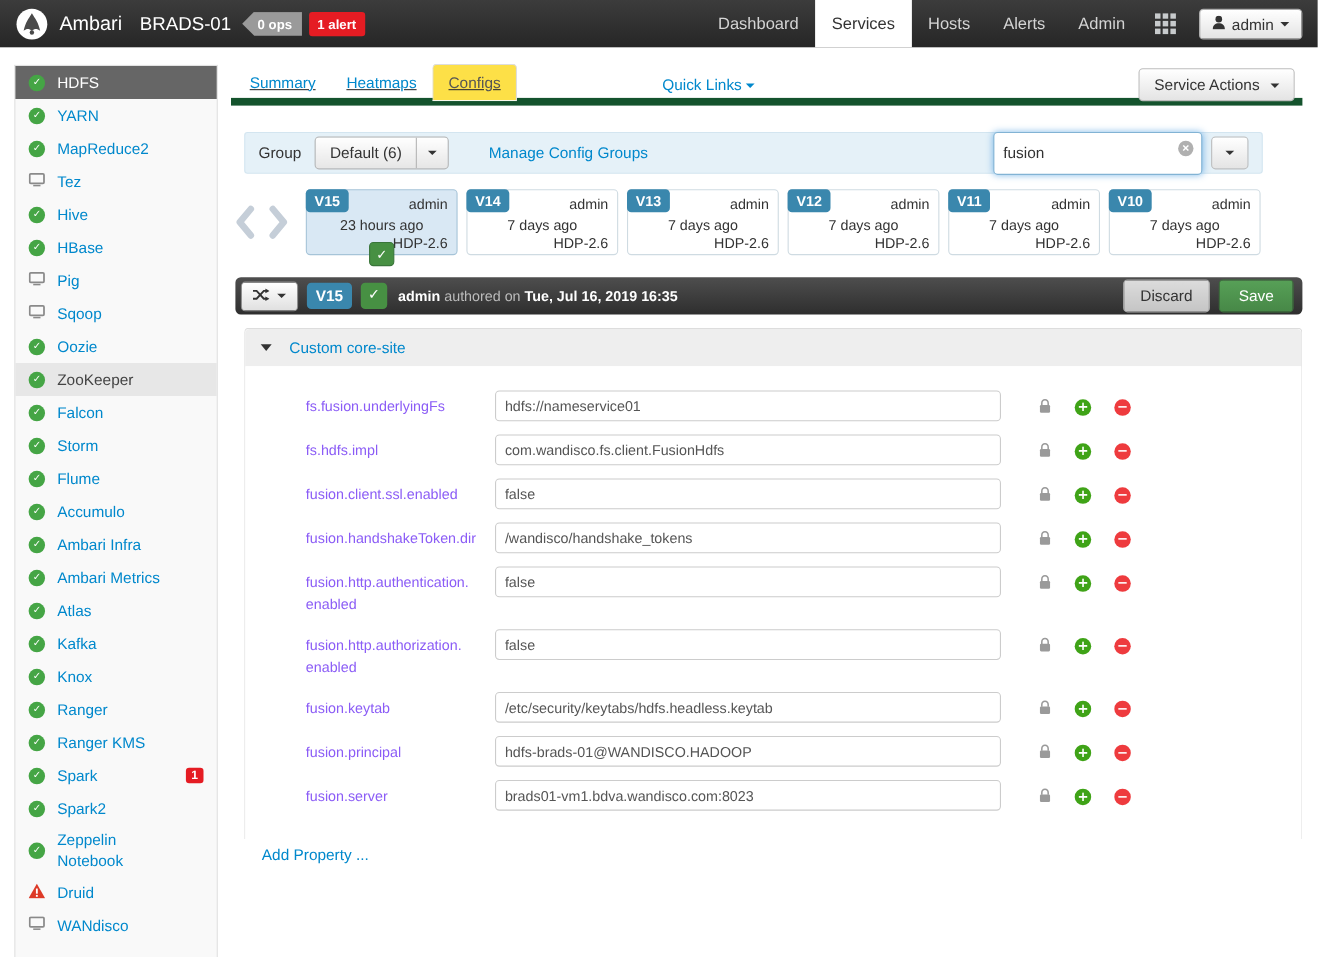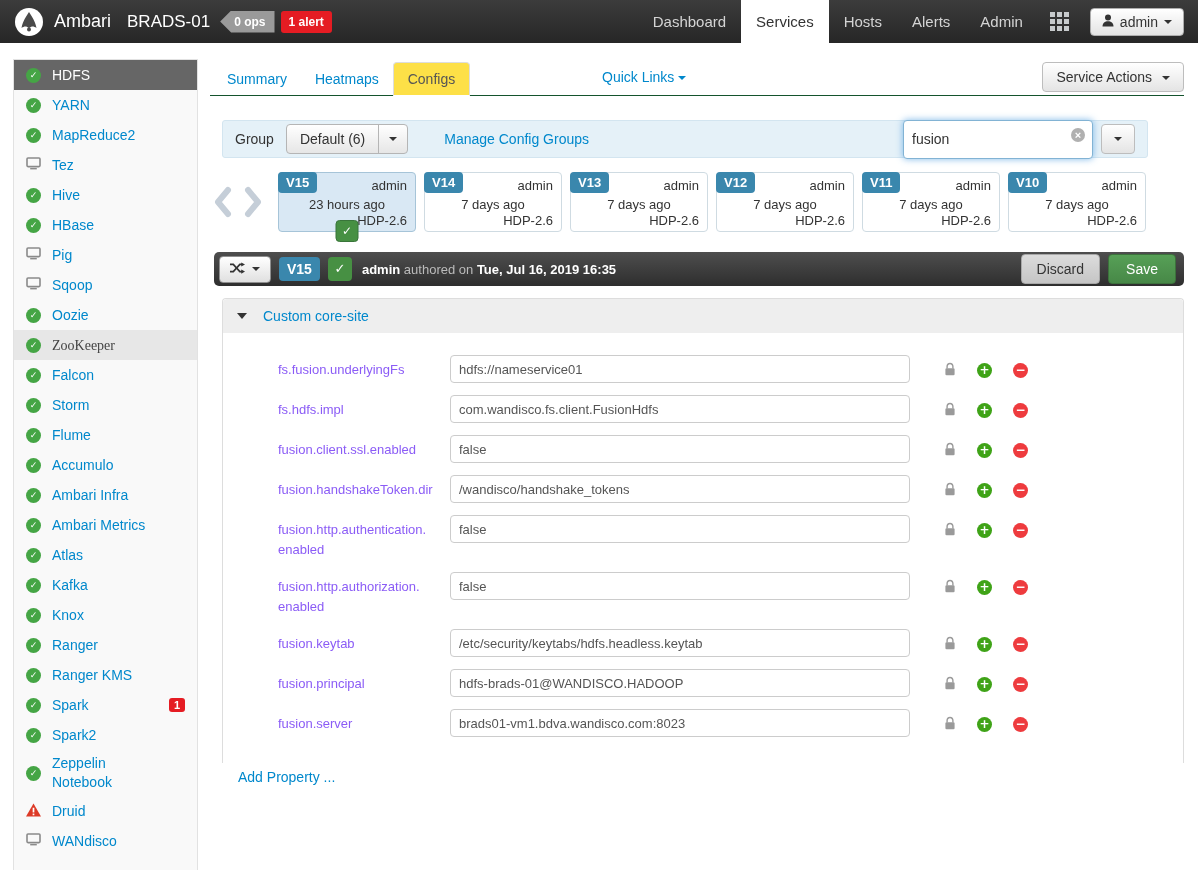--- a/index.html
+++ b/index.html
@@ -32,35 +32,35 @@
   
   .layout { display: flex; height: 827px; }
   .sidebar { width: 185px; margin: 16px 0 0 13px; background: #f9f9f9;
     border: 1px solid #e2e2e2; border-bottom: none; }
   .side-item { display: flex; align-items: center; min-height: 30px; padding-left: 12px; cursor: pointer; }
   .side-item .sicon-cell { width: 16px; margin-right: 10px; display: flex; align-items: center; }
   .slabel { color: #0088cc; font-size: 14px; max-width: 106px; line-height: 19px; padding: 4px 0; }
   .side-item.selected { background: #666; }
   .side-item.selected .slabel { color: #fff; }
   .side-item.hl { background: #e7e7e7; }
-  .side-item.hl .slabel { color: #444; font-family: Liberation Serif, serif; }
+  .side-item.hl .slabel { color: #444; }
   .ok-dot { width: 15px; height: 15px; border-radius: 50%; background: #45a545; color: #fff;
     font-size: 9px; font-weight: bold; line-height: 15px; text-align: center;
     font-family: "DejaVu Sans", sans-serif; }
   .side-badge { margin-left: auto; margin-right: 12px; background: #e51c23; color: #fff;
     font-size: 11px; font-weight: bold; border-radius: 3px; padding: 1px 5px; }
   main { flex: 1; margin: 0 14px 0 12px; position: relative; }
   
-  .tabs-row { display: flex; align-items: flex-end; border-bottom: 1px solid #14532d;
-    margin-top: 16px; height: 37px; padding-left: 3px; position: relative; }
+  .tabs-row { display: flex; align-items: center; border-bottom: 7px solid #14532d;
+    margin-top: 16px; height: 37px; padding-left: 3px; position: relative; text-decoration: underline; }
   .stab { padding: 8px 14px; font-size: 14px; color: #0088cc; cursor: pointer; }
   .stab.active { background: #fde047; border: 1px solid #ddd; border-bottom: 1px solid #fff;
     border-radius: 4px 4px 0 0; margin-bottom: -1px; color: #555; }
   .quick-links { position: absolute; left: 392px; top: 10px; color: #0088cc; font-size: 14px; cursor: pointer; }
-  .service-actions { position: absolute; right: 0; top: 3px; background: linear-gradient(#ffffff,#e4e4e4);
+  .service-actions { position: absolute; right: 7px; top: 3px; background: linear-gradient(#ffffff,#e4e4e4);
     border: 1px solid #bdbdbd; border-radius: 4px; padding: 6px 13px; font-size: 14px; color: #333; cursor: pointer; }
   
   .group-bar { margin: 24px 36px 0 12px; height: 38px; background: #e5f1f8;
     border: 1px solid #d3e5f0; border-radius: 3px; display: flex; align-items: center;
     padding: 0 12px; }
   .group-label { font-size: 14px; color: #333; margin-right: 12px; }
   .split-btn { display: inline-flex; border: 1px solid #b5b5b5; border-radius: 4px; overflow: hidden;
     background: linear-gradient(#ffffff,#e6e6e6); cursor: pointer; }
   .split-main { padding: 6px 13px; font-size: 14px; color: #333; }
   .split-caret { padding: 6px 10px; border-left: 1px solid #b5b5b5; display: flex; align-items: center; color: #333; }

